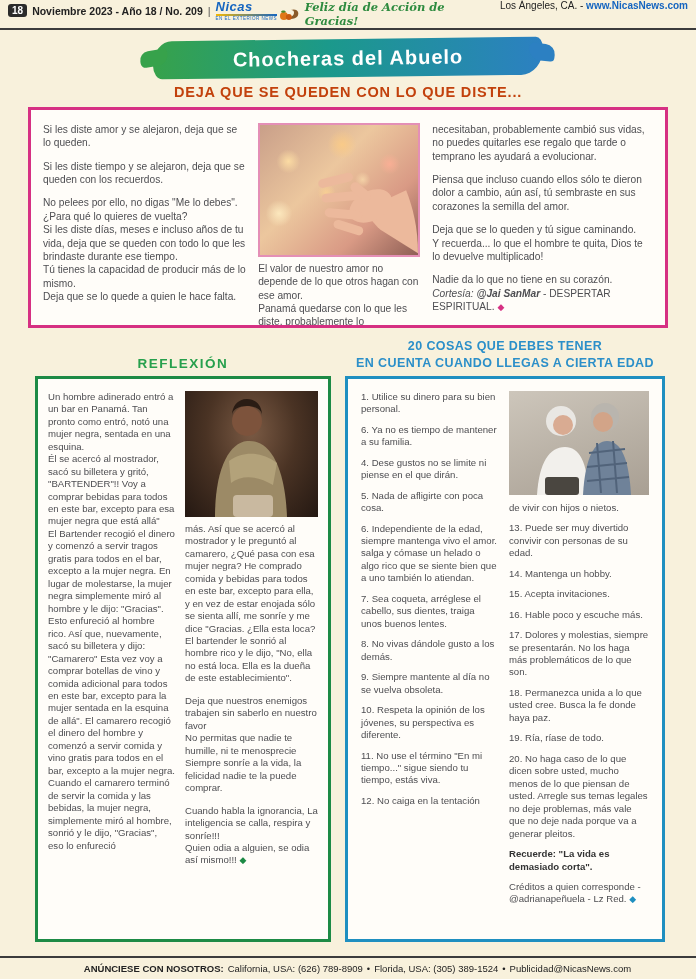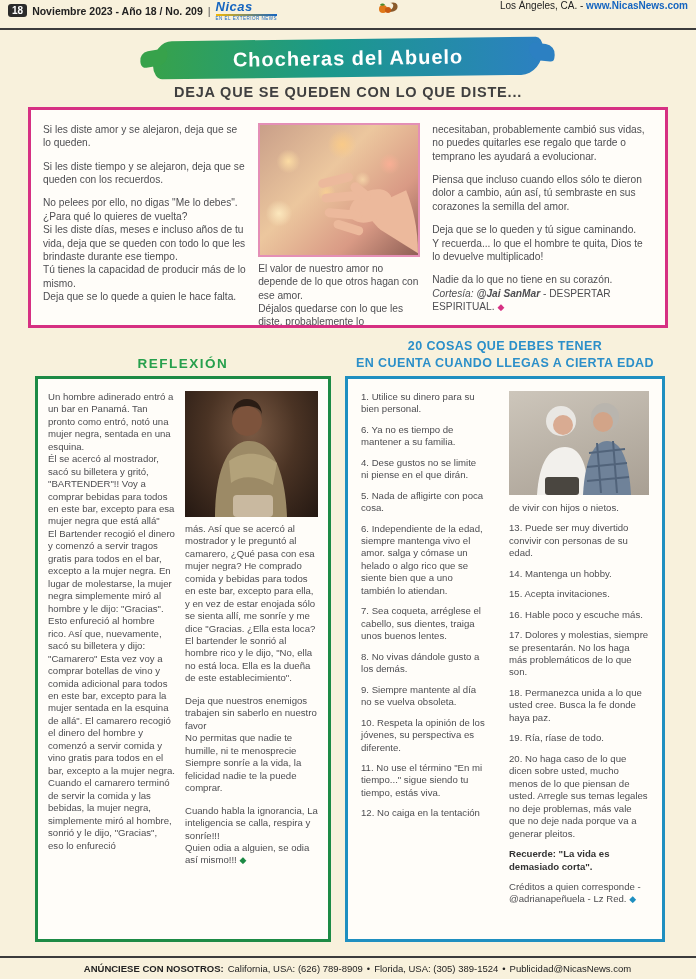--- a/index.html
+++ b/index.html
@@ -49,21 +49,21 @@
     content:""; position:absolute; right:-12px; top:7px; width:26px; height:17px;
     background:#2c80c2; border-radius:5px 10px 4px 12px; transform:rotate(7deg);
   }
   .banner .banner-title {
     position:relative; z-index:2; display:block; text-align:center;
     color:#fff; font-weight:bold; font-size:20px; letter-spacing:1px;
     line-height:38px; transform:rotate(-.8deg);
   }
 
   .article1-title {
-    text-align:center; color:#404040; font-weight:bold; font-size:14.5px;
+    text-align:center; color:#c2410c; font-weight:bold; font-size:14.5px;
     letter-spacing:.8px; margin-top:7px;
   }
 
   
   .pink-box {
     width:640px; height:221px; margin:7px auto 0; background:#fffdf9;
     border:3px solid #d63083; padding:13px 12px 16px;
     display:flex; gap:12px; overflow:hidden;
   }
   .pcol1 { width:208px; } .pcol2 { width:166px; } .pcol3 { width:226px; }
@@ -111,21 +111,21 @@
   .gbox p { font-size:9.6px; line-height:1.3; }
 
   .photo-woman {
     width:133px; height:126px; position:relative; overflow:hidden; margin-bottom:6px;
     background:radial-gradient(ellipse at 50% 32%, #7a5a44 0%, #4a3324 48%, #241812 100%);
   }
   .photo-woman svg { position:absolute; inset:0; }
 
   .bbox {
     width:320px; height:566px; background:#fffdf9; border:3px solid #1f8fc0;
-    padding:12px 13px; display:flex; gap:24px; overflow:hidden;
+    padding:12px 13px; display:flex; gap:12px; overflow:hidden;
   }
   .bcol { width:141px; }
   .bbox p { font-size:9.6px; line-height:1.3; }
   .item { margin-bottom:8px; }
 
   .photo-couple {
     width:140px; height:104px; position:relative; overflow:hidden; margin-bottom:7px;
     background:linear-gradient(160deg,#cdc6bb,#a89f93);
   }
   .photo-couple svg { position:absolute; inset:0; }
@@ -157,20 +157,21 @@
       <span class="logo-tagline">EN EL EXTERIOR NEWS</span>
     </span>
   </div>
   <div class="mast-center">
     <svg width="24" height="14" viewBox="0 0 24 14">
       <path d="M14 3 C20 1 23 5 21 9 C19 12 13 13 9 11 C12 11 16 10 17 7 C18 4 16 3 14 3 Z" fill="#8a5a2a"></path>
       <circle cx="7" cy="9" r="4" fill="#e07818"></circle>
       <circle cx="12" cy="10" r="3" fill="#c85a10"></circle>
       <path d="M4 5 C5 3 8 3 9 5 C7 6 5 6 4 5 Z" fill="#4a8a2a"></path>
     </svg>
+    <span class="greeting">Feliz día de Acción de Gracias!</span>
   </div>
   <div class="mast-right">
     <span>Los Ángeles, CA. -</span>
     <a href="#" class="website">www.NicasNews.com</a>
   </div>
 </div>
 
 <div class="banner">
   <span class="stroke"></span>
   <span class="banner-title">Chocheras del Abuelo</span>
@@ -196,21 +197,21 @@
           <rect x="58" y="56" width="36" height="9" rx="4.5" transform="rotate(-14 58 56)"></rect>
           <rect x="62" y="70" width="40" height="9" rx="4.5" transform="rotate(-5 62 70)"></rect>
           <rect x="66" y="84" width="38" height="9" rx="4.5" transform="rotate(5 66 84)"></rect>
           <rect x="76" y="95" width="31" height="9" rx="4.5" transform="rotate(17 76 95)"></rect>
           <rect x="96" y="56" width="24" height="10" rx="5" transform="rotate(40 96 56)"></rect>
         </g>
       </svg>
     </div>
     <div class="caption">
       <p>El valor de nuestro amor no depende de lo que otros hagan con ese amor.</p>
-      <p>Déjalos quedarse con lo que les diste, probablemente lo</p>
+      <p>Panamá quedarse con lo que les diste, probablemente lo</p>
     </div>
   </div>
   <div class="pcol3">
     <p class="p">necesitaban, probablemente cambió sus vidas, no puedes quitarles ese regalo que tarde o temprano les ayudará a evolucionar.</p>
     <p class="p">Piensa que incluso cuando ellos sólo te dieron dolor a cambio, aún así, tú sembraste en sus corazones la semilla del amor.</p>
     <p class="pt">Deja que se lo queden y tú sigue caminando.</p>
     <p class="p">Y recuerda... lo que el hombre te quita, Dios te lo devuelve multiplicado!</p>
     <p class="pt">Nadie da lo que no tiene en su corazón.</p>
     <p class="credit-line">
       <span class="credit-label">Cortesía:</span>

